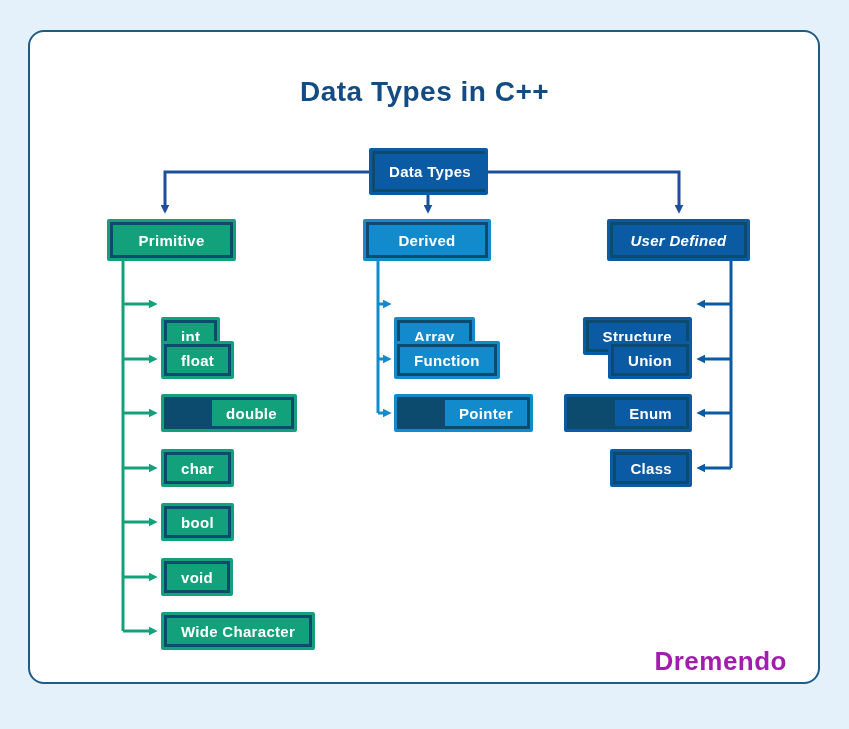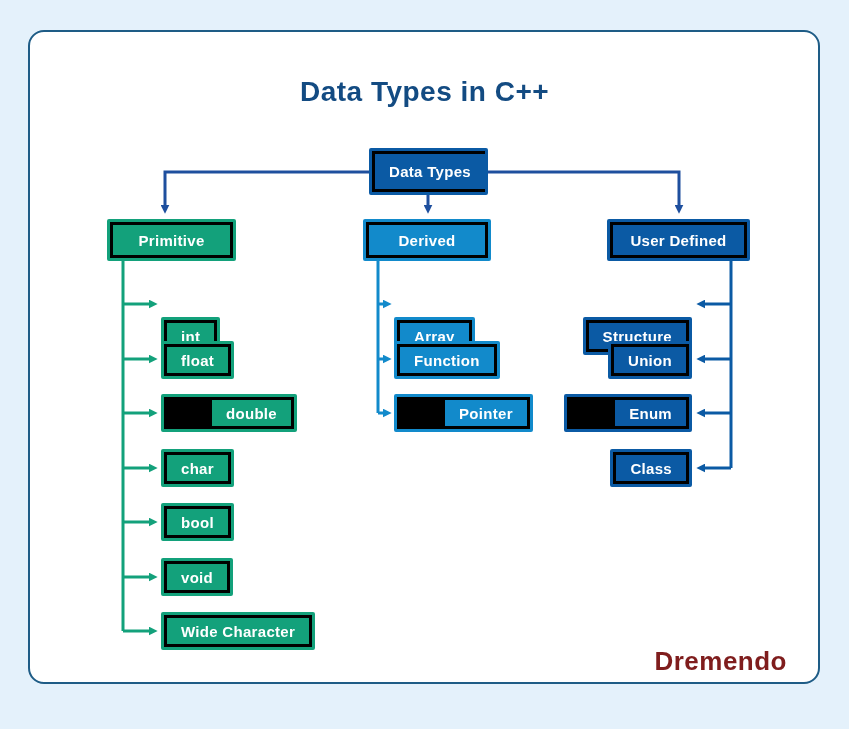--- a/index.html
+++ b/index.html
@@ -18,45 +18,45 @@
   }
   .title{
     position:absolute;left:0;right:0;top:76px;
     text-align:center;
     font-size:28px;font-weight:800;letter-spacing:.5px;
     color:#134B82;
   }
   .connectors{position:absolute;left:0;top:0;pointer-events:none;}
   .node{
     position:absolute;display:flex;box-sizing:border-box;
-    border:3px solid var(--c);background:#000000;padding:3px;border-radius:2px;
+    border:3px solid var(--c);background:#0c4a6e;padding:3px;border-radius:2px;
   }
   .node-inner{
     flex:1;display:flex;align-items:center;justify-content:center;
     background:var(--c);color:#ffffff;font-weight:700;font-size:15px;
     padding:0 14px;white-space:nowrap;letter-spacing:.3px;
   }
   .green{--c:#13A17B;}
   .blue{--c:#128ACB;}
   .dark{--c:#0B5AA4;}
   .tier-root{left:369px;top:148px;width:119px;height:47px;}
   .tier-cat{height:42px;}
   .cat-primitive{left:107px;top:219px;width:129px;}
   .cat-derived{left:363px;top:219px;width:128px;}
-  .cat-user{left:607px;top:219px;width:143px;}
+  .cat-user{left:607px;top:219px;width:143px;font-style:italic;}
   .child{height:38px;}
   .col-prim{left:161px;}
   .col-der{left:394px;}
   .col-user{right:157px;}
   .r0{top:285px;margin-top:32px;} .r1{top:341px;} .r2{top:394px;padding-left:48px;}
   .r3{top:449px;} .r4{top:503px;} .r5{top:558px;} .r6{top:612px;}
   .brand{
     position:absolute;right:62px;top:646px;
     font-size:26px;font-weight:800;letter-spacing:.5px;
-    color:#7f1d1d;
+    color:#a21caf;
   }
 </style>
 </head>
 <body>
 
 <div class="stage">
   <div class="card"></div>
 
   <div class="title">Data Types in C++</div>
 

